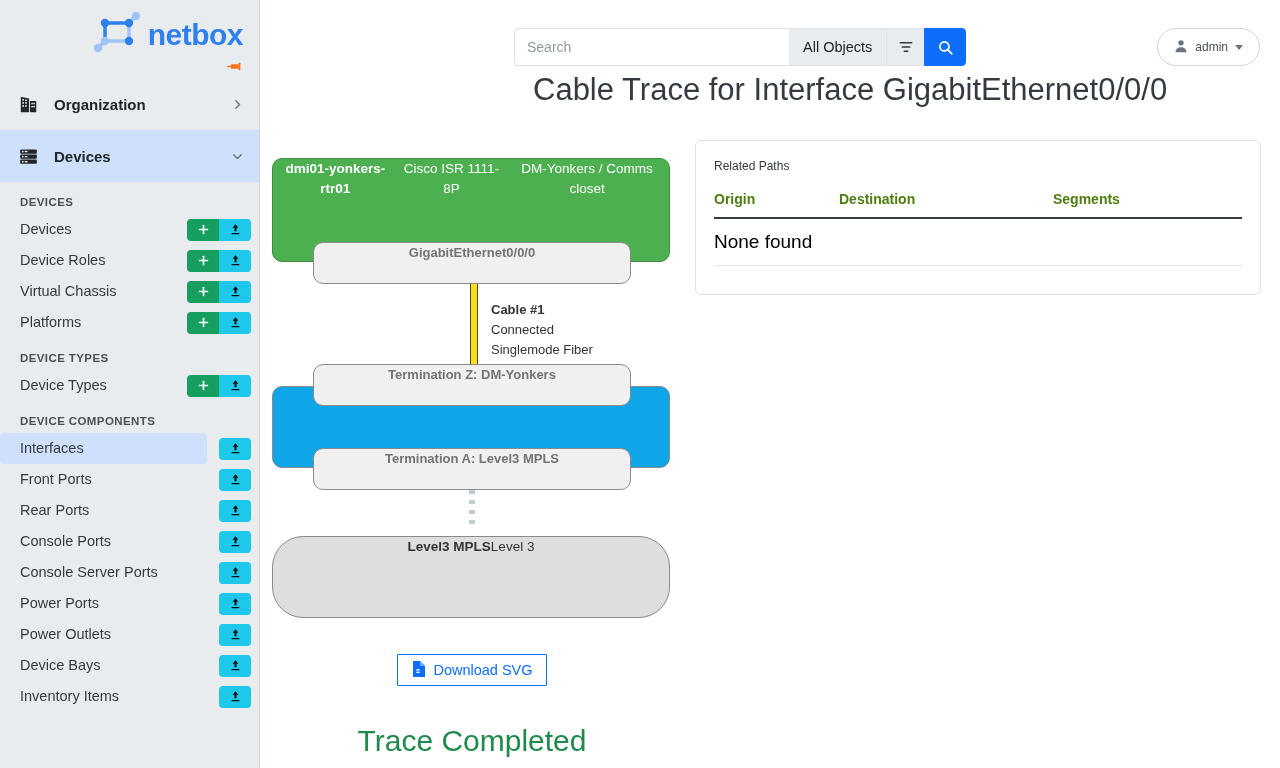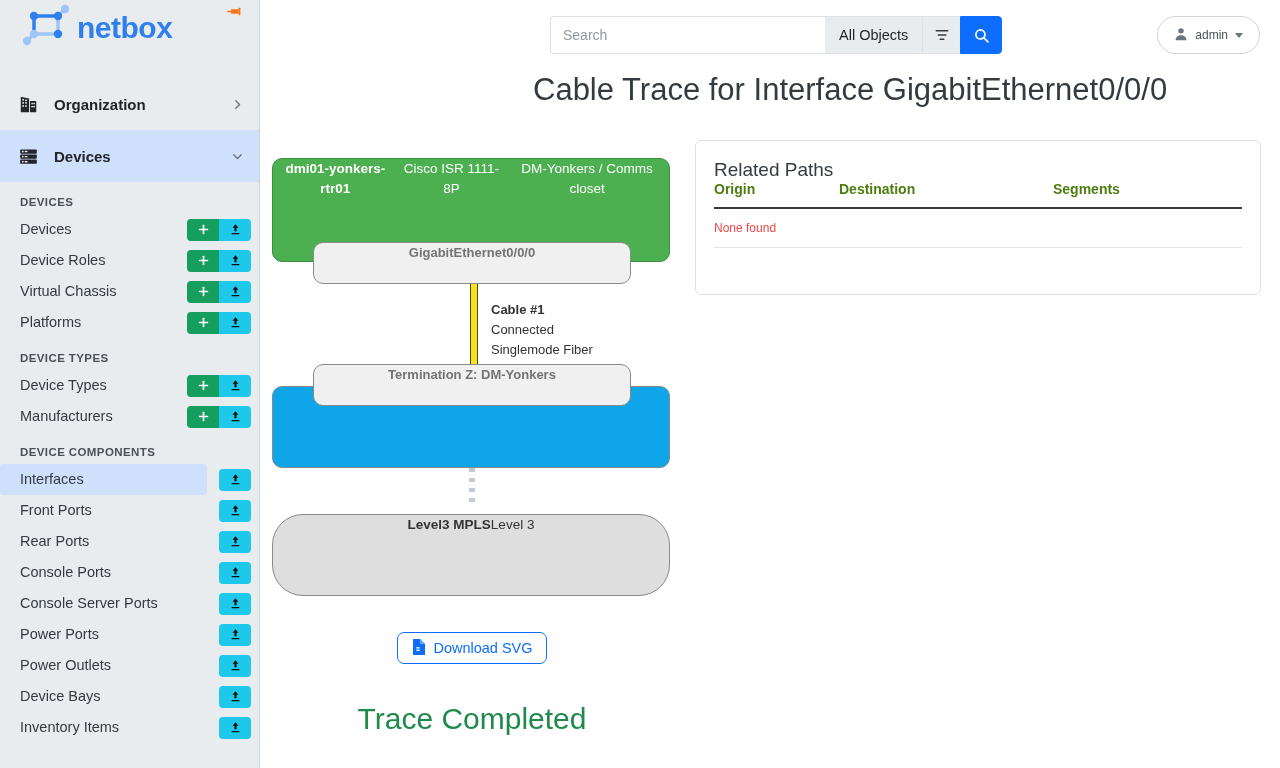--- a/index.html
+++ b/index.html
@@ -18,22 +18,23 @@
   
   #sidebar {
     width: 260px; min-width: 260px; height: 768px;
     background: #e9ecef;
     border-right: 1px solid #ced4da;
     overflow: hidden;
     position: relative;
   }
   .brand-row {
     height: 78px;
-    display: flex; align-items: flex-start;
-    padding: 4px 16px 0 22px;
+    display: flex; align-items: flex-end;
+    padding: 11px 16px 0 22px;
+    flex-direction: column;
   }
   .brand-logo { display: flex; align-items: center; gap: 7px; }
   .brand-wordmark {
     font-size: 30px; font-weight: bold; color: #2f80ed;
     letter-spacing: -0.5px; line-height: 1;
   }
   .pin-icon { margin-left: auto; color: #f97316; display: flex; align-items: center; }
 
   .nav-group {
     display: flex; align-items: center;
@@ -76,21 +77,21 @@
   .btn-import { background: #1ec8eb; border-radius: 0 4px 4px 0; color: #111; }
   .btn-import.solo { border-radius: 4px; }
   .btn-sq svg { display: block; }
 
   
   #main { flex: 1; height: 768px; position: relative; background: #fff; overflow: hidden; }
 
   
   .topbar {
     height: 70px; display: flex; align-items: flex-end;
-    padding: 16px 20px; background: #fff;
+    padding: 4px 20px; background: #fff; gap: 36px;
   }
   .search-wrap { margin-left: auto; display: flex; align-items: stretch; height: 38px; }
   .search-input {
     width: 275px; height: 38px;
     border: 1px solid #dee2e6; border-right: none;
     border-radius: 4px 0 0 4px;
     padding: 0 12px; font-size: 14px; color: #495057;
     background: #fff; outline: none;
     font-family: "Liberation Sans", sans-serif;
   }
@@ -185,46 +186,46 @@
 
   .provider-node {
     width: 398px; height: 82px; margin-top: 12px;
     background: #dedede; border-color: #8a8a8a; color: #333; border-radius: 31px;
   }
 
   .dl-wrap { text-align: center; margin-top: 36px; }
   .dl-btn {
     display: inline-flex; align-items: center; gap: 8px;
     height: 32px; padding: 0 13px;
-    background: #fff; border: 1px solid #0d6efd; border-radius: 7px;
+    background: #fff; border: 1px solid #0d6efd; border-radius: 1px;
     color: #0d6efd; font-size: 14.5px; cursor: pointer;
     font-family: "Liberation Sans", sans-serif;
   }
   .trace-status {
     text-align: center; margin-top: 38px;
     font-size: 30px; color: #1f8a4c;
   }
 
   
   .card {
     position: absolute; left: 435px; top: 10px;
     width: 566px; height: 155px;
     background: #fff; border: 1px solid #dfe1e5; border-radius: 6px;
     padding: 18px 18px 0 18px;
   }
-  .card-title { font-size: 19px; color: #343a40; }
+  .card-title { font-size: 12px; color: #343a40; margin-bottom: 18px; }
   table.paths { width: 100%; border-collapse: collapse; }
   table.paths th {
     text-align: left; font-size: 14px; font-weight: bold; color: #4d7c0f;
     padding: 0 0 10px 0; border-bottom: 2px solid #343a40;
   }
   table.paths th.c1 { width: 125px; }
   table.paths th.c2 { width: 214px; }
   table.paths td {
-    font-size: 12px; color: #ef4444;
+    font-size: 19px; color: #000000;
     padding: 12px 0 12px 0; border-bottom: 1px solid #e6e6e6;
   }
 </style>
 </head>
 <body>
 
 <div id="app">
 
   <aside id="sidebar">
 
@@ -387,37 +388,20 @@
               </svg>
             </span>
             <span class="btn-sq btn-import">
               <svg width="13" height="13" viewBox="0 0 16 16" fill="#111">
                 <path d="M8 1.6l3.6 4.3H9.3v4.4H6.7V5.9H4.4z"></path>
                 <rect x="3.2" y="12.2" width="9.6" height="1.7" rx="0.4"></rect>
               </svg>
             </span>
           </span>
         </div>
-        <div class="nav-item">
-          <span class="ni-label">Manufacturers</span>
-          <span class="btns">
-            <span class="btn-sq btn-add">
-              <svg width="13" height="13" viewBox="0 0 16 16" fill="#fff">
-                <rect x="7" y="2.2" width="2" height="11.6" rx="0.6"></rect>
-                <rect x="2.2" y="7" width="11.6" height="2" rx="0.6"></rect>
-              </svg>
-            </span>
-            <span class="btn-sq btn-import">
-              <svg width="13" height="13" viewBox="0 0 16 16" fill="#111">
-                <path d="M8 1.6l3.6 4.3H9.3v4.4H6.7V5.9H4.4z"></path>
-                <rect x="3.2" y="12.2" width="9.6" height="1.7" rx="0.4"></rect>
-              </svg>
-            </span>
-          </span>
-        </div>
         <div class="nav-section-title">DEVICE COMPONENTS</div>
         <div class="nav-item">
           <span class="hl"></span>
           <span class="ni-label">Interfaces</span>
           <span class="btns">
             <span class="btn-sq btn-import solo">
               <svg width="13" height="13" viewBox="0 0 16 16" fill="#111">
                 <path d="M8 1.6l3.6 4.3H9.3v4.4H6.7V5.9H4.4z"></path>
                 <rect x="3.2" y="12.2" width="9.6" height="1.7" rx="0.4"></rect>
               </svg>
@@ -575,20 +559,23 @@
 
         <div class="node term-node">
           <div class="n-title">Termination Z: DM-Yonkers</div>
         </div>
 
         <div class="node circuit-node">
           <div class="n-title">Circuit DEOW4921</div>
           <div class="n-sub">Level 3</div>
         </div>
 
+        <div class="node term-node">
+          <div class="n-title">Termination A: Level3 MPLS</div>
+        </div>
 
         <div class="dot-line"></div>
 
         <div class="node provider-node">
           <div class="n-title">Level3 MPLS</div>
           <div class="n-sub">Level 3</div>
         </div>
 
         <div class="dl-wrap">
           <button class="dl-btn">

